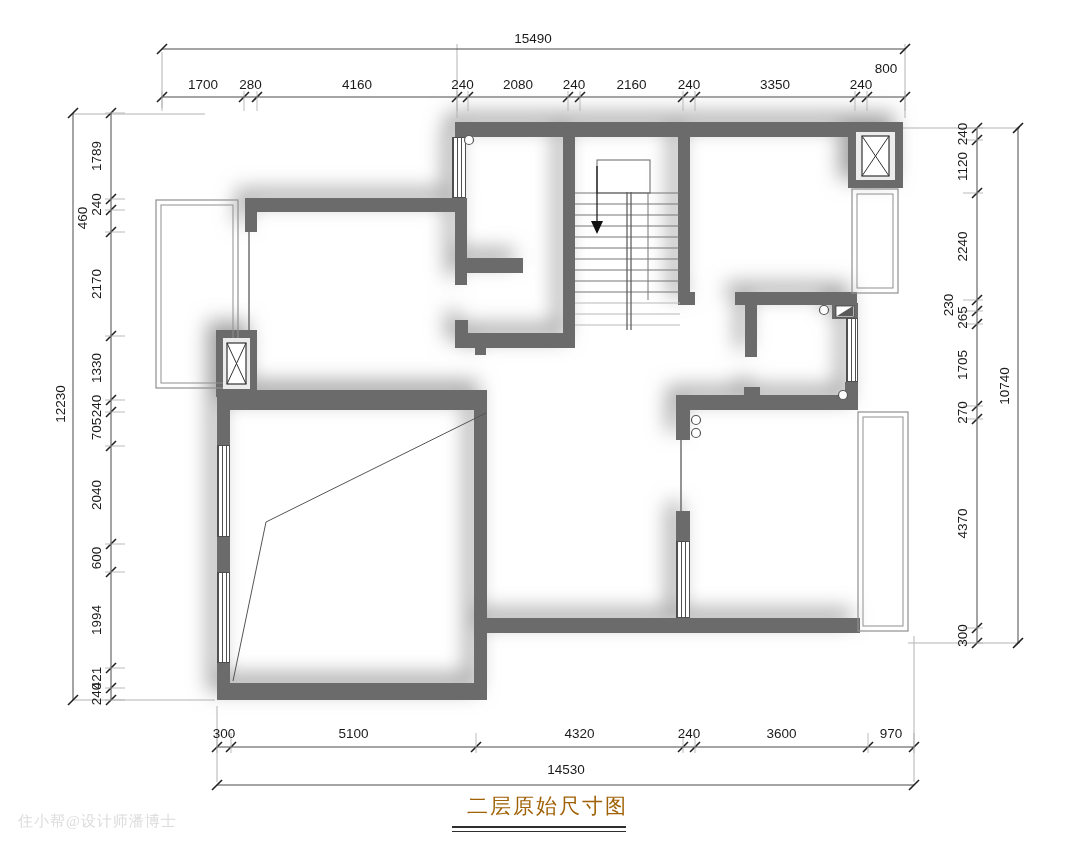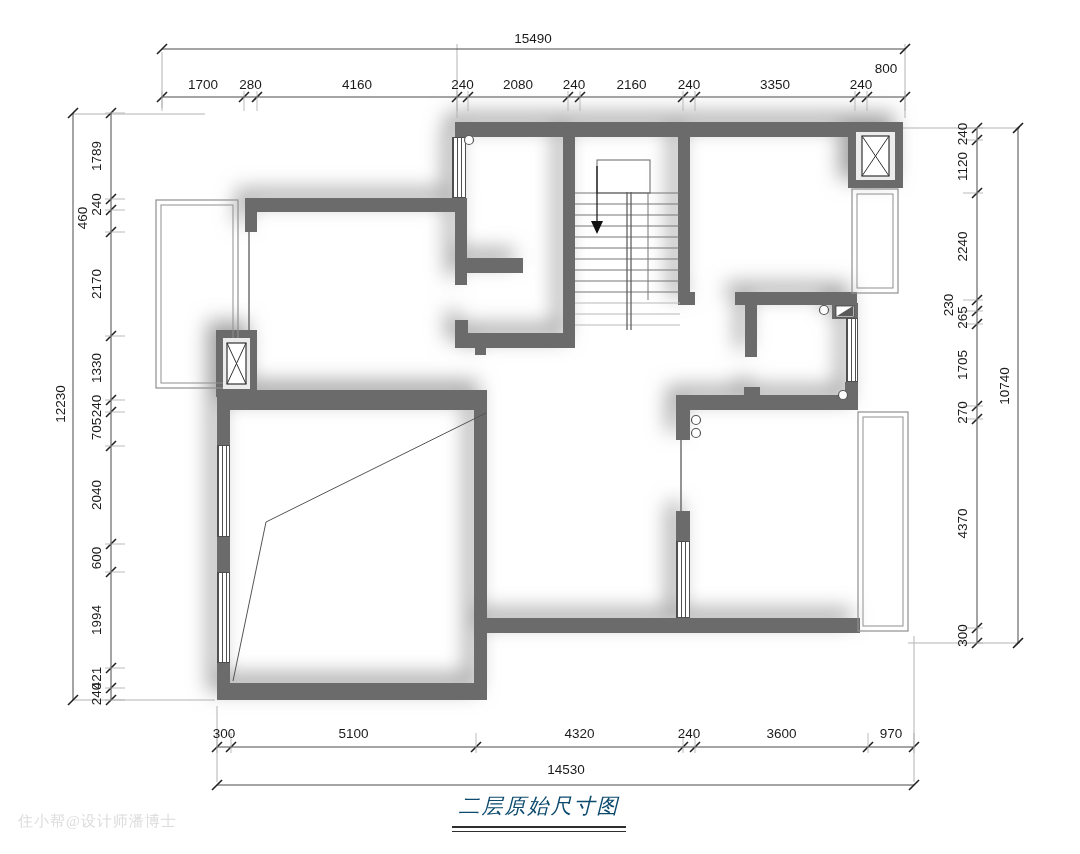--- a/index.html
+++ b/index.html
@@ -3,22 +3,22 @@
 <meta charset="utf-8">
 <style>
   html,body{margin:0;padding:0;background:#ffffff;}
   #stage{position:relative;width:1080px;height:854px;background:#ffffff;overflow:hidden;
          font-family:"Liberation Sans","DejaVu Sans",sans-serif;}
   #walls{position:absolute;inset:0;filter:drop-shadow(-9px -9px 10px rgba(100,100,100,0.6));}
   .wall{position:absolute;background:#6b6b6b;}
   .window{position:absolute;box-sizing:border-box;background-color:#ffffff;border:1px solid #4f4f4f;
           background-image:repeating-linear-gradient(to right,#4f4f4f 0,#4f4f4f 1px,transparent 1px,transparent 4px);}
   #overlay{position:absolute;left:0;top:0;pointer-events:none;}
-  #title{position:absolute;left:450px;top:792px;width:178px;text-align:center;
-         font-size:21px;letter-spacing:2px;color:#0c4a6e;font-style:italic;}
+  #title{position:absolute;left:450px;top:792px;width:178px;text-align:right;
+         font-size:21px;letter-spacing:2px;color:#a16207;}
   .tline{position:absolute;background:#2e2e2e;}
   #tline1{left:452px;top:826px;width:174px;height:2px;}
   #tline2{left:452px;top:831px;width:174px;height:1px;}
   #watermark{position:absolute;left:18px;top:812px;font-size:15px;letter-spacing:1px;color:#dcdcdc;font-family:Liberation Serif, serif;}
 </style>
 </head>
 <body>
 
 <div id="stage">
   <div id="walls">

